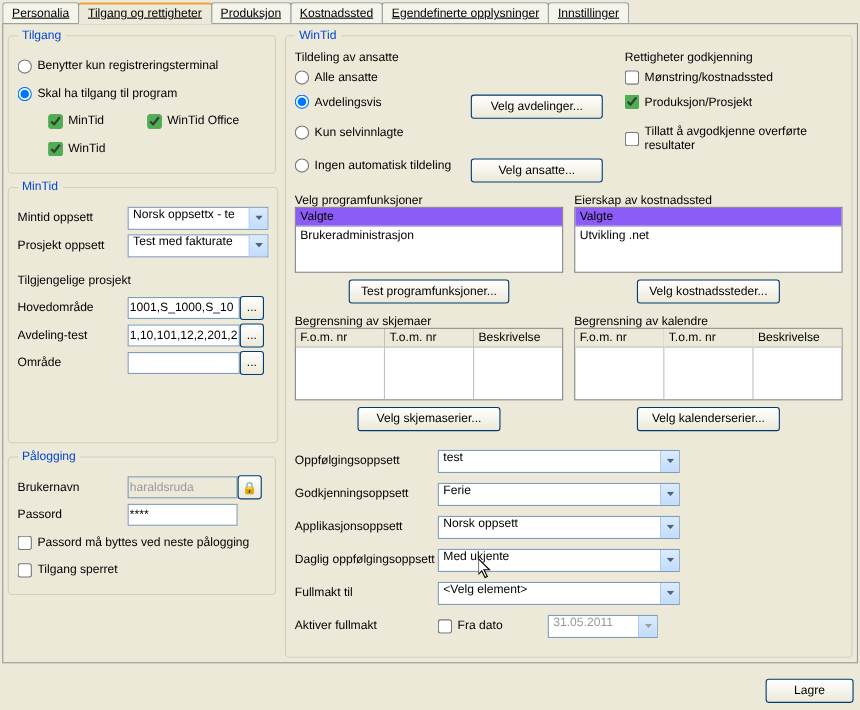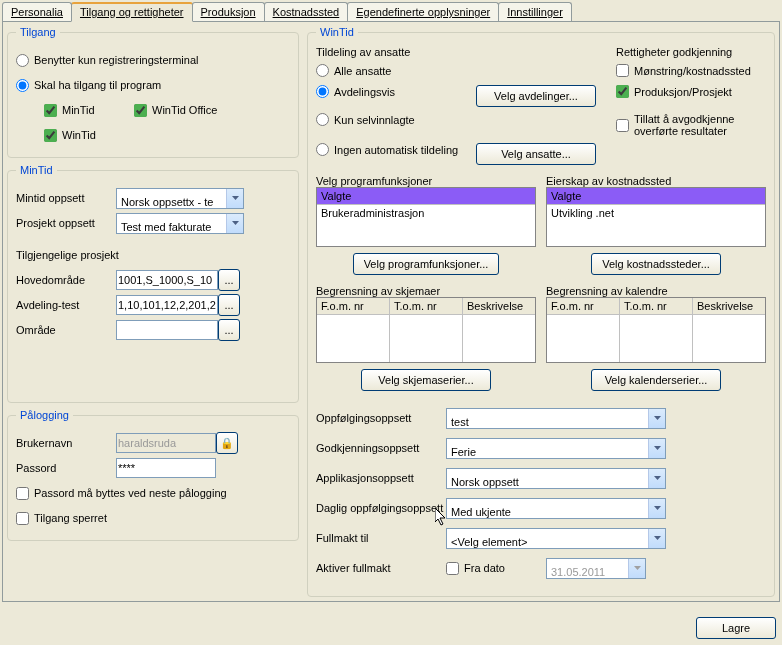--- a/index.html
+++ b/index.html
@@ -3,38 +3,38 @@
 <meta charset="utf-8">
 <style>
 * { box-sizing: border-box; margin: 0; padding: 0; font-family: Tahoma, sans-serif; font-size: 11px; }
 body { background: #ECE9D8; width: 782px; height: 645px; position: relative; }
 
 .tabs { display: flex; padding: 2px 2px 0 2px; }
 .tab { padding: 3px 8px; border: 1px solid #919B9C; border-bottom: none; background: #F5F4EA; cursor: pointer; border-radius: 3px 3px 0 0; margin-right: -1px; position: relative; text-decoration: underline; }
 .tab.active { background: #ECE9D8; border-bottom: 1px solid #ECE9D8; margin-bottom: -1px; z-index: 2; border-top: 2px solid #E8A33D; padding-top: 2px; text-align: right; }
 
 .main { display: flex; border: 1px solid #919B9C; margin: 0 2px; padding: 4px; background: #ECE9D8; }
-.left { width: 292px; margin-right: 8px; }
+.left { width: 244px; margin-right: 8px; }
 .right { flex: 1; }
 
 fieldset { border: 1px solid #D0D0BF; border-radius: 4px; padding: 8px; margin-bottom: 6px; }
 legend { color: #0046D5; padding: 0 4px; }
 
 .row { display: flex; align-items: center; margin: 3px 0; min-height: 22px; }
 .lbl { width: 100px; }
 .lbl2 { width: 130px; }
 
 input[type=radio], input[type=checkbox] { margin-right: 5px; vertical-align: middle; }
 input[type=checkbox] { accent-color: #4CAF50; }
 label { display: inline-flex; align-items: center; }
 
 .txt { border: 1px solid #7F9DB9; background: #fff; padding: 2px 1px; height: 20px; }
 .txt.ro { background: #ECE9D8; }
 
-.sel { border: 1px solid #7F9DB9; background: #fff; height: 21px; display: flex; align-items: flex-end; justify-content: space-between; padding: 0 0 0 4px; }
+.sel { border: 1px solid #7F9DB9; background: #fff; height: 21px; display: flex; align-items: flex-start; justify-content: space-between; padding: 0 0 0 4px; }
 .sel .dd { width: 17px; height: 100%; background: linear-gradient(#DBEBFC,#C1DCFC); border-left: 1px solid #B4C8E8; display: flex; align-items: center; justify-content: center; }
 .sel .dd svg { width: 7px; height: 4px; }
 
 .btn { border: 1px solid #003C74; background: linear-gradient(#fff,#ECE9D8); padding: 2px 10px; height: 22px; cursor: pointer; border-radius: 3px; min-width: 130px; }
 .btn-sm { min-width: 22px; width: 22px; padding: 2px; }
 .btn-lock { min-width: 22px; width: 22px; padding: 1px; }
 
 .grid { border: 1px solid #848484; background: #fff; }
 .grid .hd { background: #8b5cf6; border-bottom: 1px solid #C0C0C0; padding: 2px 4px; }
 .grid .cell { padding: 2px 4px; }
@@ -241,21 +241,21 @@
   <div>
     <div>Eierskap av kostnadssted</div>
     <div class="grid" style="height:60px">
       <div class="hd">Valgte</div>
       <div class="cell">Utvikling .net</div>
     </div>
   </div>
 </div>
 
 <div class="pairgrids" style="margin-top:6px">
-  <div style="text-align:center"><button class="btn">Velg programfunksjoner...</button></div>
+  <div style="text-align:center"><button class="btn">Test programfunksjoner...</button></div>
   <div style="text-align:center"><button class="btn">Velg kostnadssteder...</button></div>
 </div>
 
 <div class="pairgrids" style="margin-top:10px">
   <div>
     <div>Begrensning av skjemaer</div>
     <div class="grid grid2" style="height:66px">
       <div class="col">
                 <div class="hd2">F.o.m. nr</div>
               </div>

